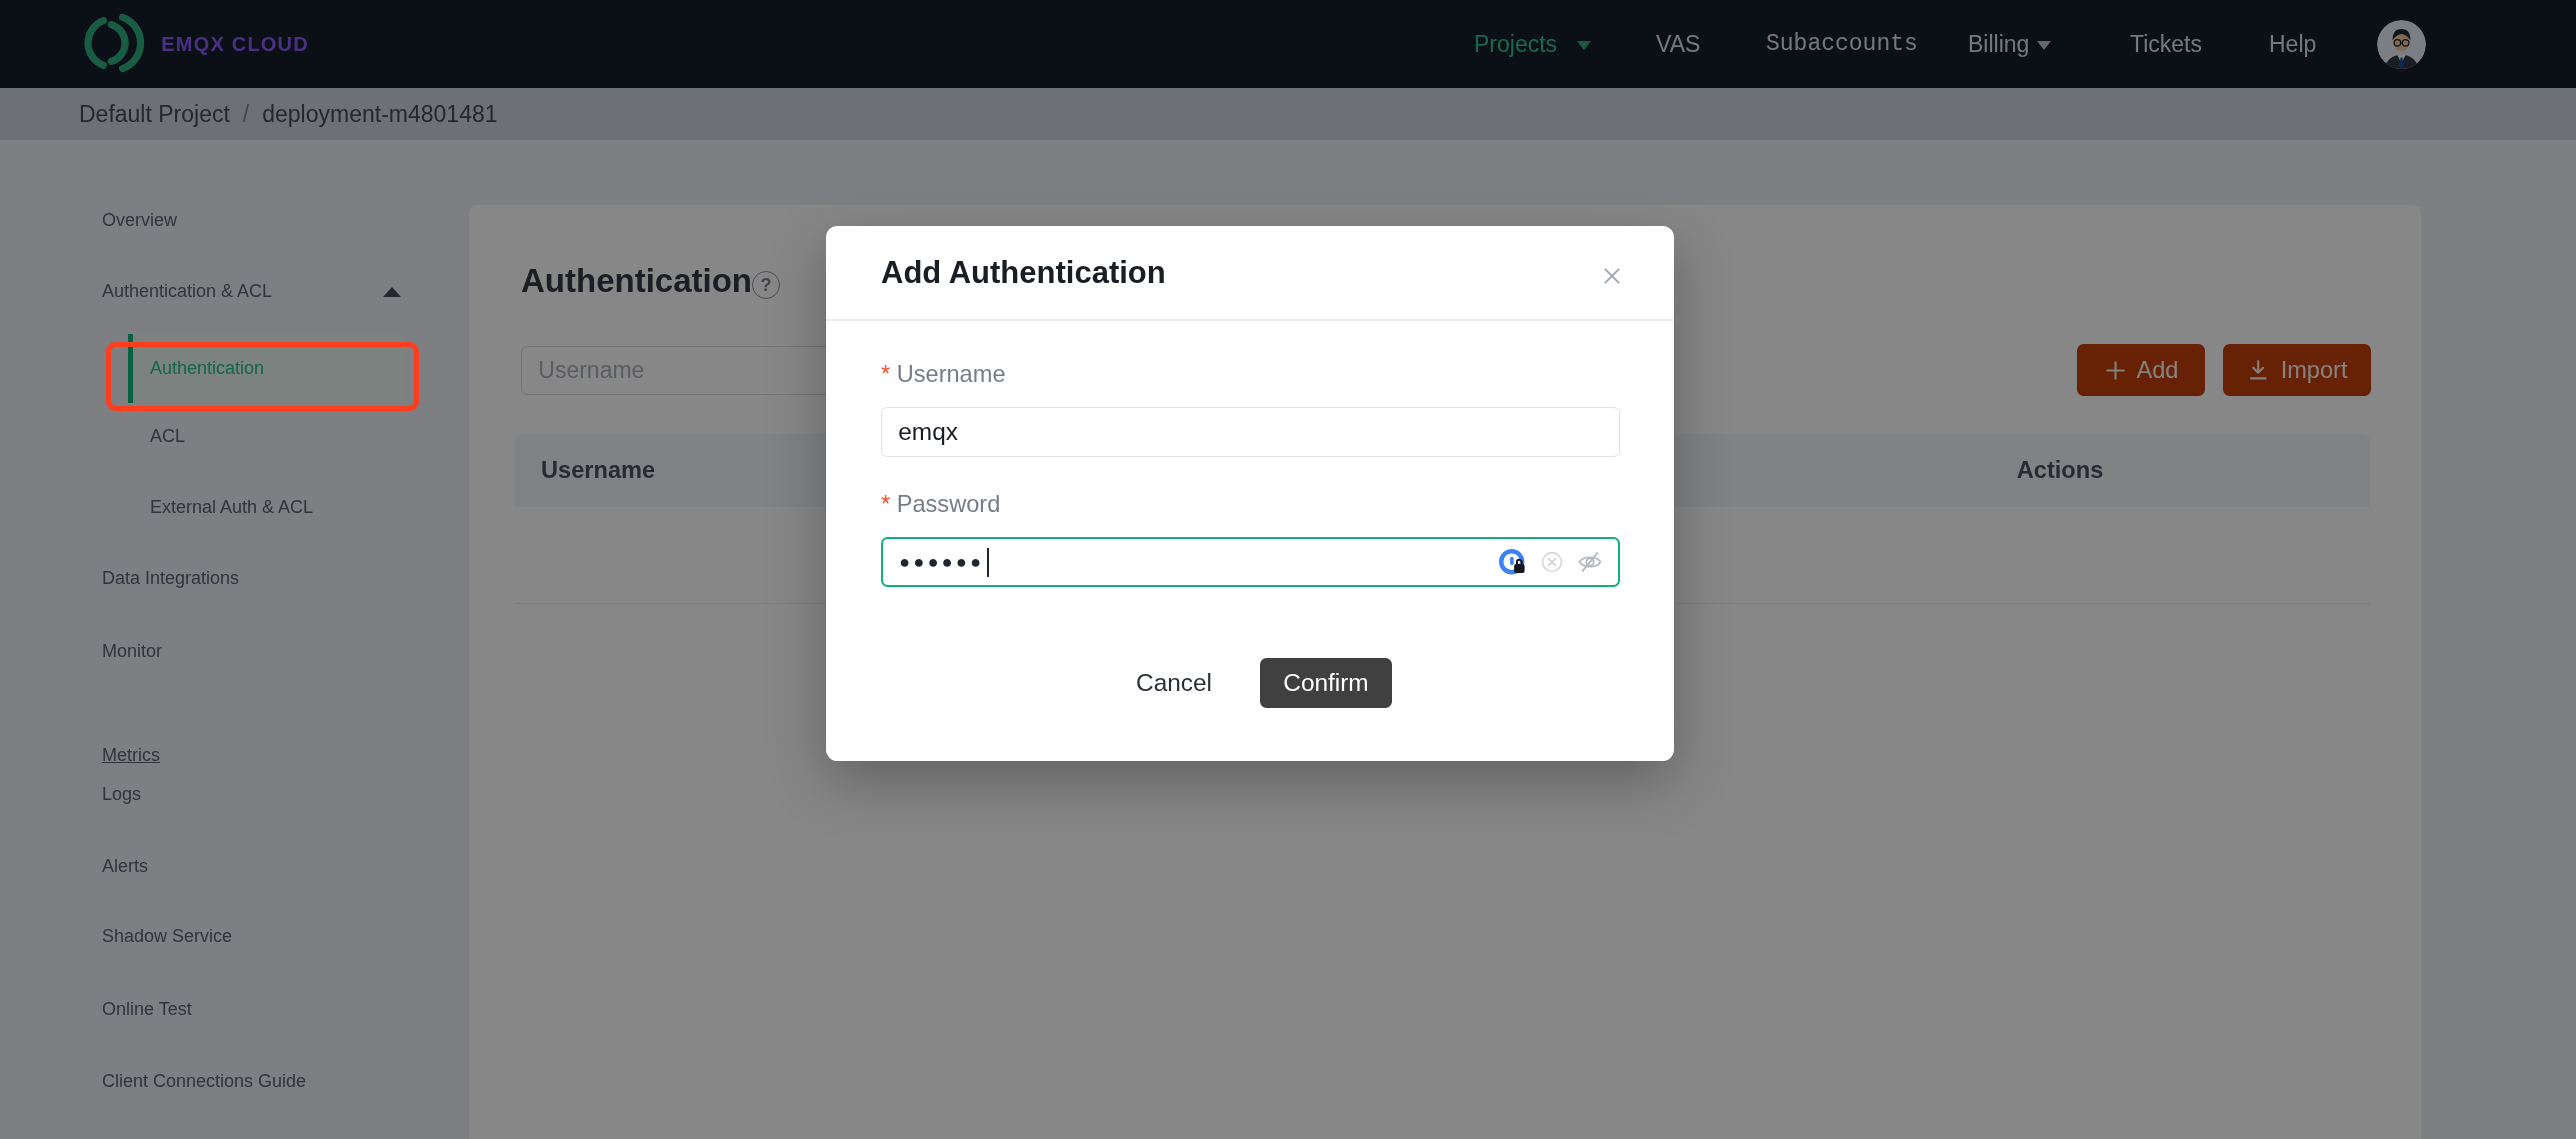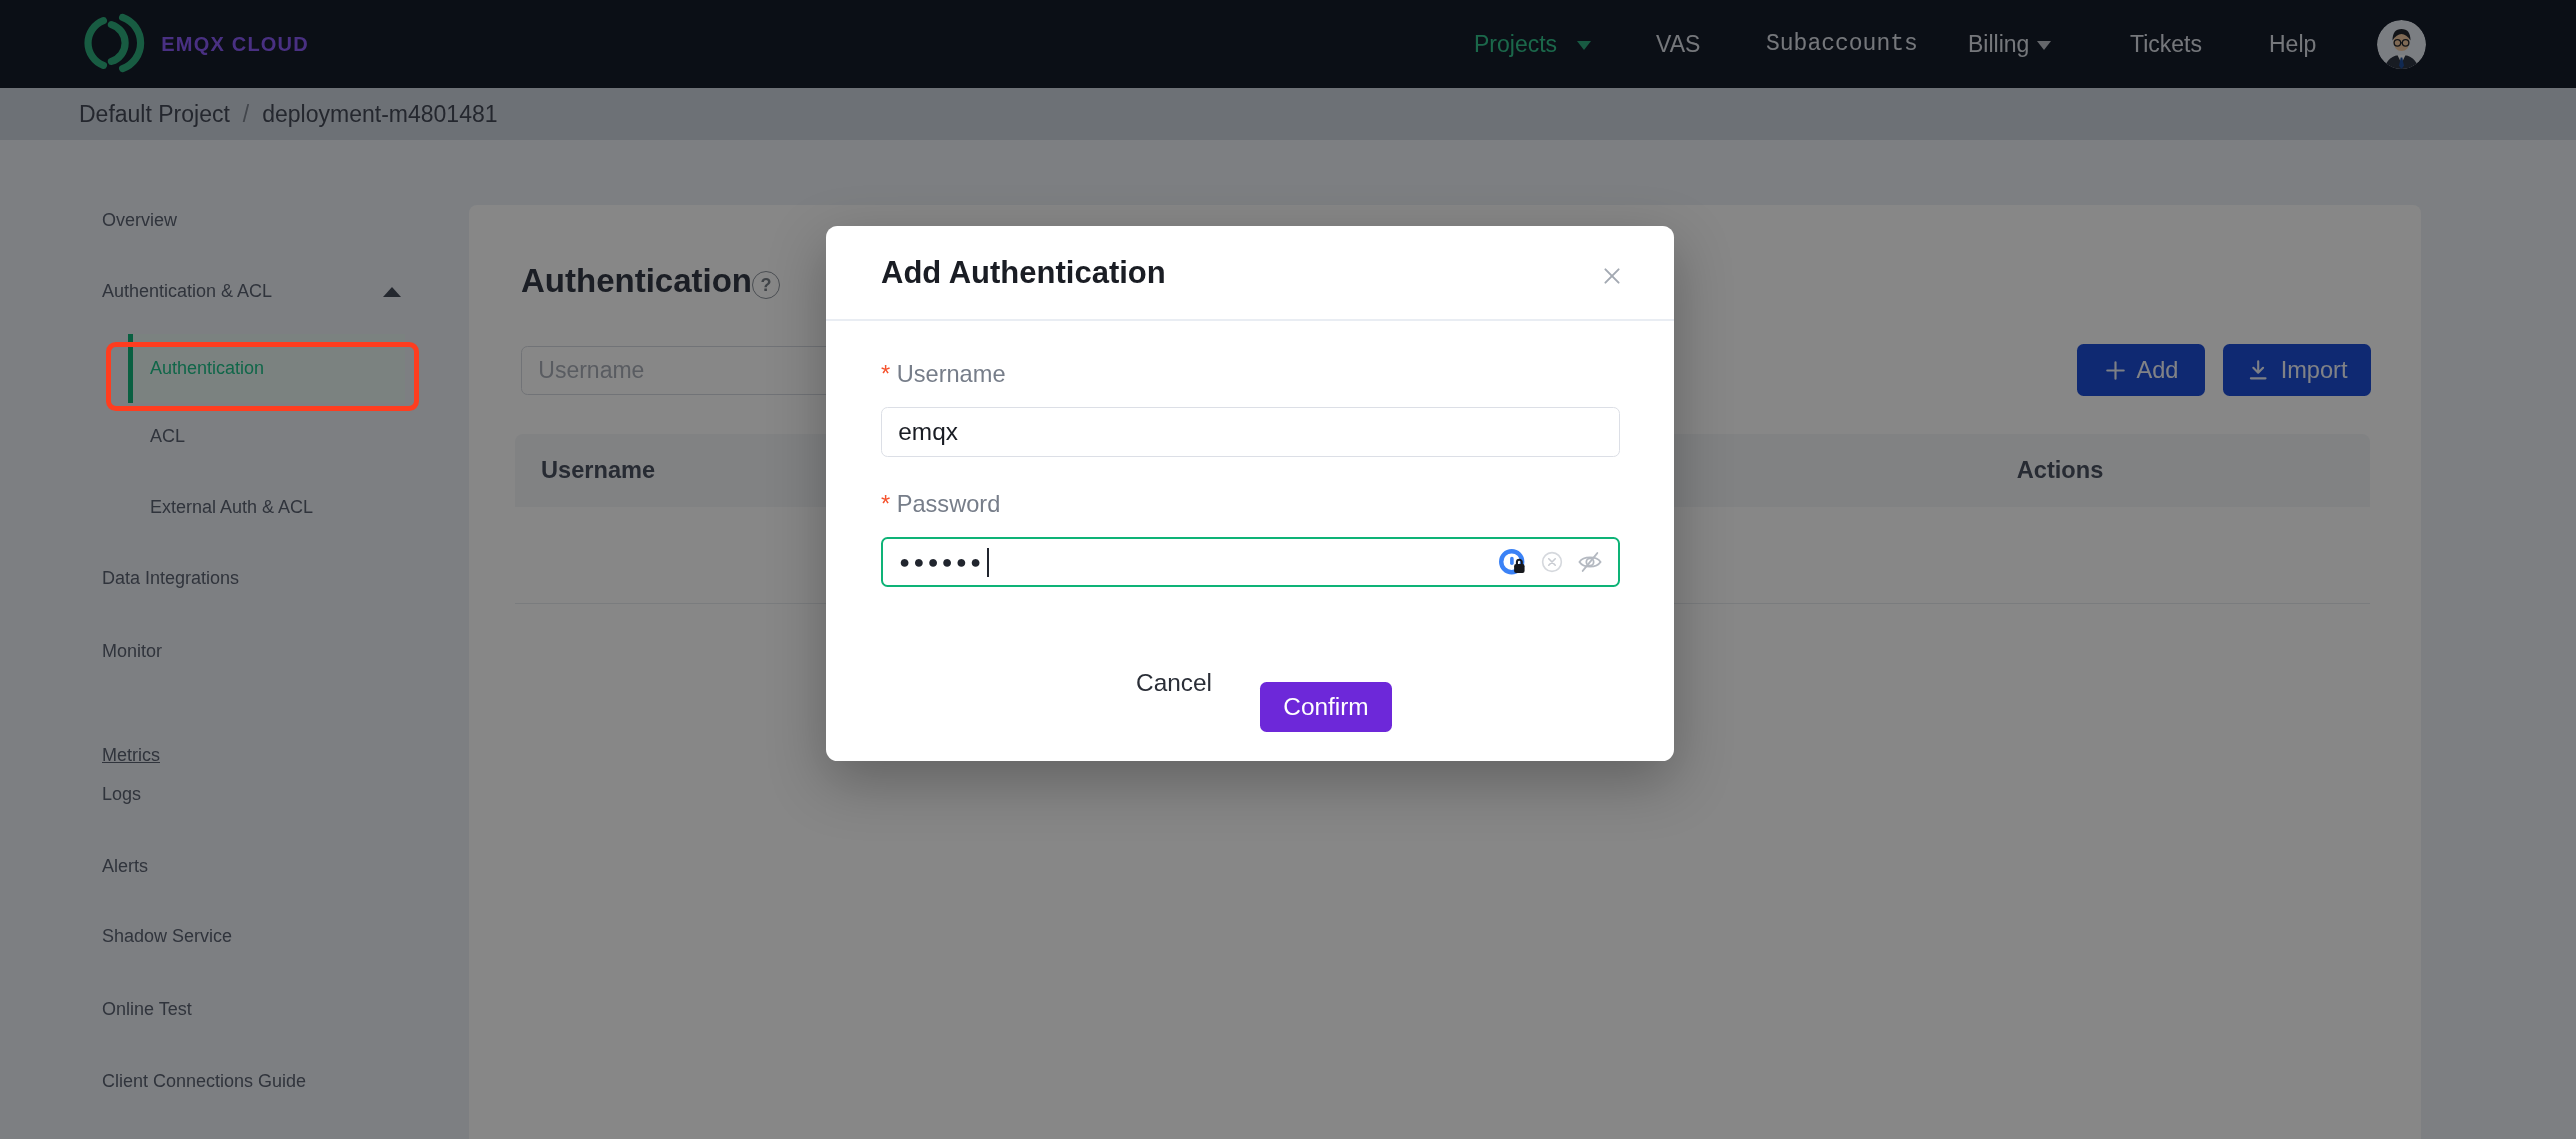--- a/index.html
+++ b/index.html
@@ -38,21 +38,21 @@
   .card { position:absolute; left:469px; top:205px; width:1952px; height:935px; background:#ffffff;
           border-radius:8.1px 8.1px 0 0; z-index:6; }
   .page-title { position:absolute; left:52px; top:57px; font-size:33px; font-weight:700; color:#333a46; }
   .help-icon { position:absolute; left:283px; top:66px; width:28px; height:28px; border-radius:50%;
                border:1.6px solid #8d939c; color:#7a8089; font-size:18px; font-weight:700;
                display:flex; align-items:center; justify-content:center; cursor:pointer; }
   .search-input { position:absolute; left:52px; top:141px; width:358px; height:49px; background:#fff;
                   border:0.8px solid #d6dae1; border-radius:6.5px; padding:0 16.3px; font-size:23px; color:#30343c;
                   font-family:"Liberation Sans",sans-serif; outline:none; }
   .search-input::placeholder { color:#a9aeb8; }
-  .btn-green { position:absolute; top:139px; height:52px; background:#1d4ed8; border:none; border-radius:6.5px;
+  .btn-green { position:absolute; top:139px; height:52px; background:#c2410c; border:none; border-radius:6.5px;
                color:rgba(255,255,255,0.95); font-size:23.6px; display:flex; align-items:center; justify-content:center;
                gap:9.8px; cursor:pointer; font-family:"Liberation Sans",sans-serif; }
   .btn-add { left:1608px; width:128px; }
   .btn-import { left:1754px; width:148px; }
   .table-header { position:absolute; left:46px; top:229px; width:1855px; height:73px; background:#f3f5f8;
                   border-radius:8.1px 8.1px 0 0; font-size:23.6px; font-weight:700; color:#4a5160; }
   .th-username { position:absolute; left:26px; top:0; height:73px; display:flex; align-items:center; }
   .th-actions { position:absolute; left:1545px; top:0; height:73px; display:flex; align-items:center; transform:translateX(-50%); }
   .table-empty-row { position:absolute; left:46px; top:302px; width:1855px; height:97px; background:#fff;
                      border-bottom:1.6px solid #e7eaef; }
@@ -76,21 +76,21 @@
                     background:#fff; font-family:"Liberation Sans",sans-serif; outline:none; }
   .input-password { position:absolute; left:55px; top:311px; width:739px; height:50px;
                     border:2.4px solid #0eb377; border-radius:6.5px; background:#fff;
                     display:flex; align-items:center; padding:0 14.7px 0 16.3px; cursor:text; }
   .pw-dots { font-size:18px; letter-spacing:3.3px; color:#21252e; line-height:1; }
   .pw-caret { display:inline-block; width:2.4px; height:29px; background:#21252e; margin-left:2.4px; }
   .pw-icons { position:absolute; right:14.7px; top:0; height:46px; display:flex; align-items:center; gap:14px; }
   .pw-icon { display:flex; align-items:center; justify-content:center; cursor:pointer; }
   .btn-cancel { position:absolute; left:299px; top:432px; width:98px; height:50px; background:none; border:none;
                 font-size:24.4px; color:#2a2e37; cursor:pointer; font-family:"Liberation Sans",sans-serif; }
-  .btn-confirm { position:absolute; left:434px; top:456px; width:132px; height:50px; background:#6d28d9; border:none;
+  .btn-confirm { position:absolute; left:434px; top:432px; width:132px; height:50px; background:#404040; border:none;
                  border-radius:6.5px; font-size:24.4px; color:#ffffff; cursor:pointer; font-family:"Liberation Sans",sans-serif; }
 </style>
 </head>
 <body>
 
 <header class="topnav">
   <div class="brand">
     <span>
       <svg width="64" height="64" viewBox="0 0 80 80" fill="none">
         <path d="M28 12 A30 30 0 0 0 28 68" stroke="#2fae7d" stroke-width="9" stroke-linecap="round"></path>

